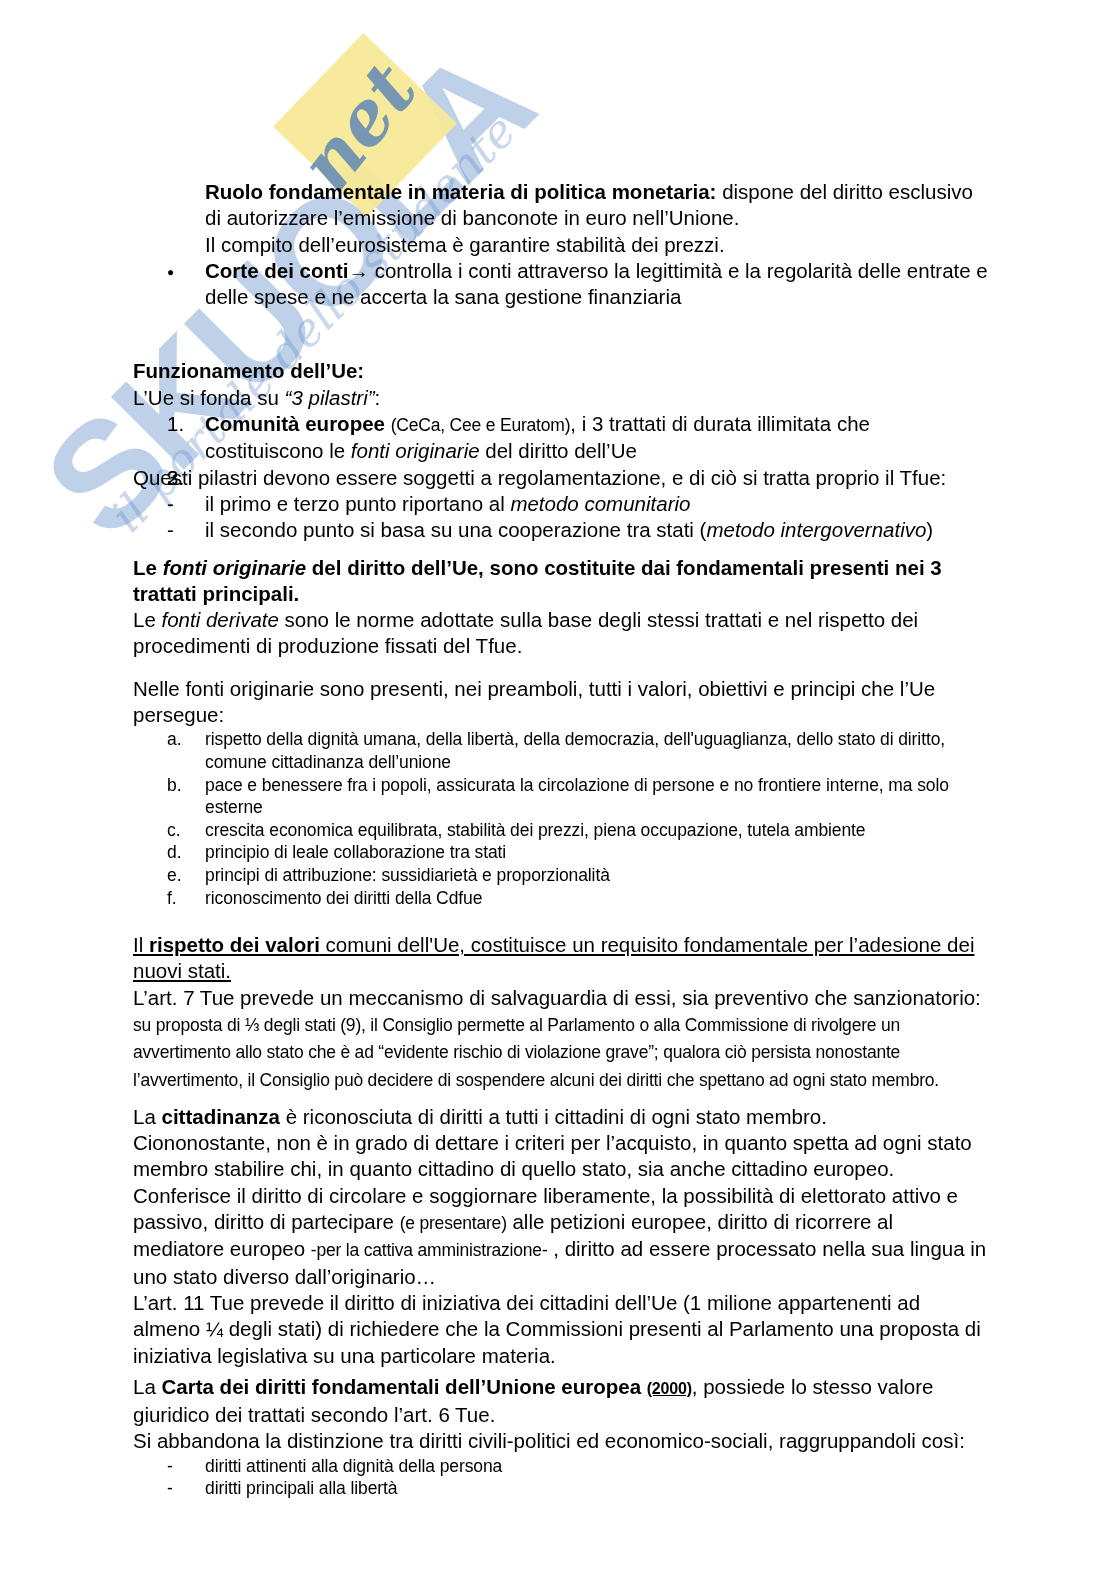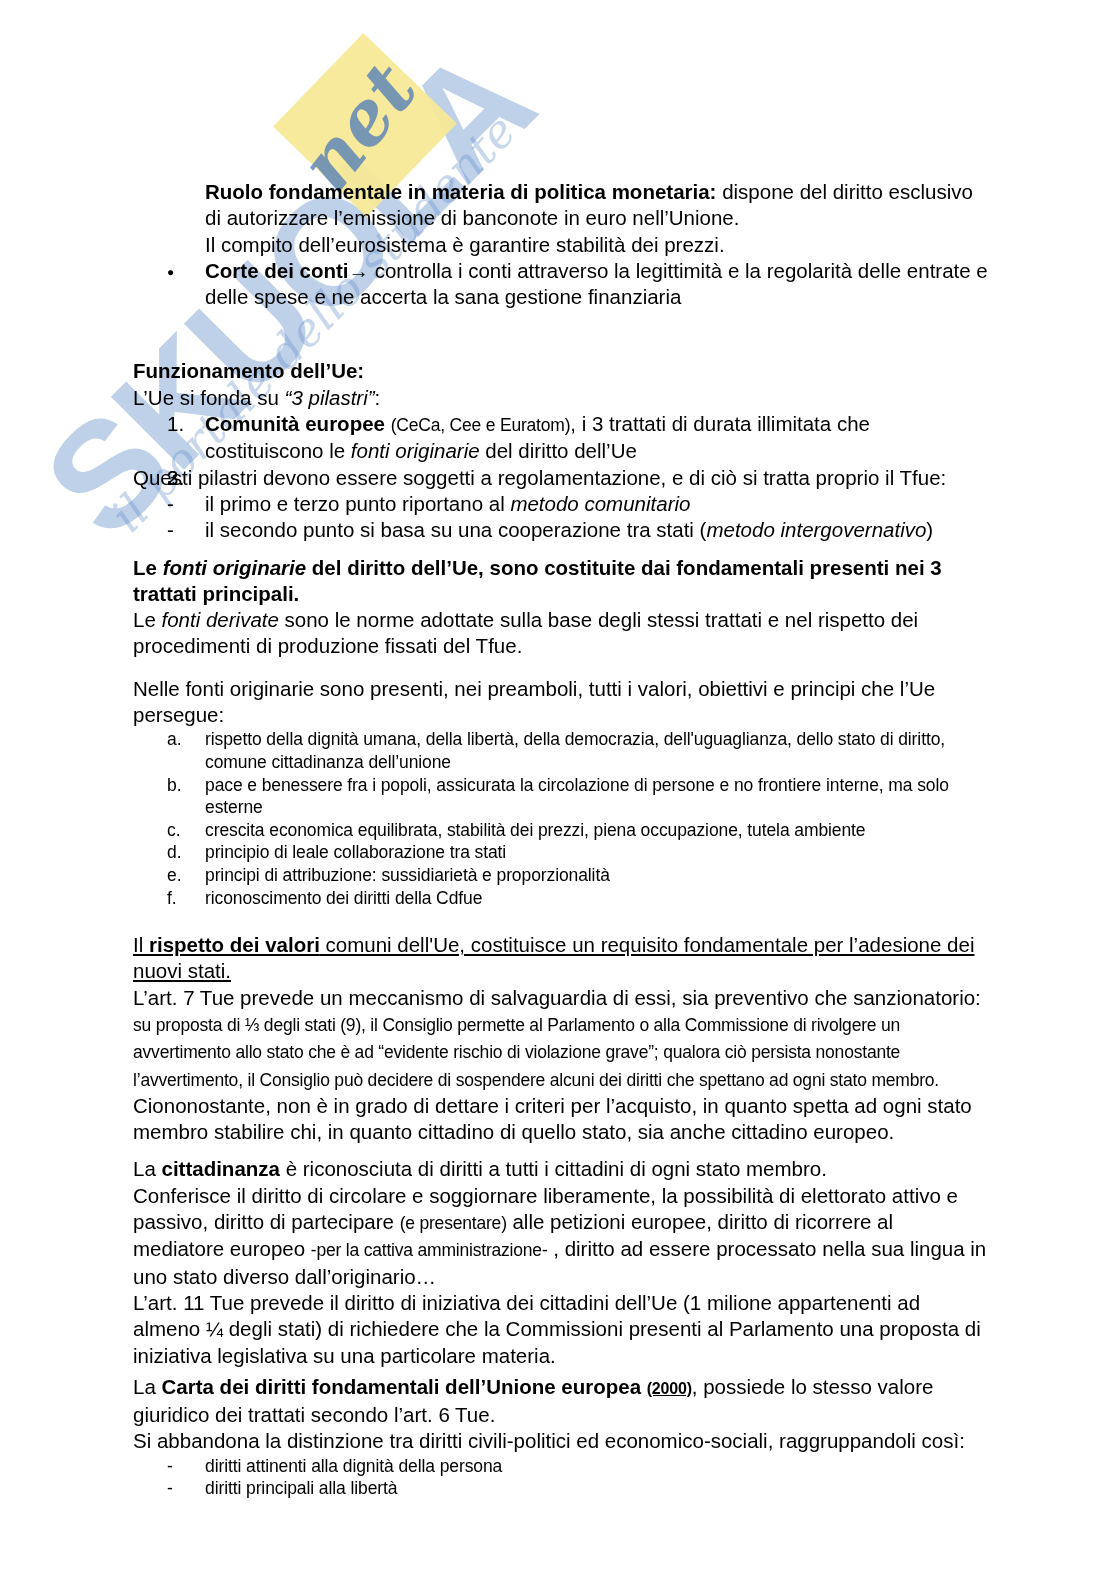--- a/index.html
+++ b/index.html
@@ -83,22 +83,22 @@
       <div class="blk p"><span>Le </span><span class="i">fonti derivate</span><span> sono le norme adottate sulla base degli stessi trattati e nel rispetto dei procedimenti di produzione fissati del Tfue.</span></div>
       <div class="blk p" style="margin-top: 16px;"><span>Nelle fonti originarie sono presenti, nei preamboli, tutti i valori, obiettivi e principi che l’Ue persegue:</span></div>
       <div class="blk li small"><span class="marker">a.</span><span>rispetto della dignità umana, della libertà, della democrazia, dell'uguaglianza, dello stato di diritto, comune cittadinanza dell’unione</span></div>
       <div class="blk li small"><span class="marker">b.</span><span>pace e benessere fra i popoli, assicurata la circolazione di persone e no frontiere interne, ma solo esterne</span></div>
       <div class="blk li small"><span class="marker">c.</span><span>crescita economica equilibrata, stabilità dei prezzi, piena occupazione, tutela ambiente</span></div>
       <div class="blk li small"><span class="marker">d.</span><span>principio di leale collaborazione tra stati</span></div>
       <div class="blk li small"><span class="marker">e.</span><span>principi di attribuzione: sussidiarietà e proporzionalità</span></div>
       <div class="blk li small"><span class="marker">f.</span><span>riconoscimento dei diritti della Cdfue</span></div>
       <div class="blk p" style="margin-top: 23px; text-decoration: underline;"><span>Il </span><span class="b">rispetto dei valori</span><span> comuni dell'Ue, costituisce un requisito fondamentale per l’adesione dei nuovi stati.</span></div>
       <div class="blk p"><span>L’art. 7 Tue prevede un meccanismo di salvaguardia di essi, sia preventivo che sanzionatorio: </span><span class="s">su proposta di ⅓ degli stati (9), il Consiglio permette al Parlamento o alla Commissione di rivolgere un avvertimento allo stato che è ad “evidente rischio di violazione grave”; qualora ciò persista nonostante l’avvertimento, il Consiglio può decidere di sospendere alcuni dei diritti che spettano ad ogni stato membro.</span></div>
+      <div class="blk p" style="margin-top: 11px;"><span>La </span><span class="b">cittadinanza</span><span> è riconosciuta di diritti a tutti i cittadini di ogni stato membro.</span></div>
       <div class="blk p"><span>Ciononostante, non è in grado di dettare i criteri per l’acquisto, in quanto spetta ad ogni stato membro stabilire chi, in quanto cittadino di quello stato, sia anche cittadino europeo.</span></div>
-      <div class="blk p" style="margin-top: 11px;"><span>La </span><span class="b">cittadinanza</span><span> è riconosciuta di diritti a tutti i cittadini di ogni stato membro.</span></div>
       <div class="blk p"><span>Conferisce il diritto di circolare e soggiornare liberamente, la possibilità di elettorato attivo e passivo, diritto di partecipare </span><span class="s">(e presentare)</span><span> alle petizioni europee, diritto di ricorrere al mediatore europeo </span><span class="s">-per la cattiva amministrazione-</span><span> , diritto ad essere processato nella sua lingua in uno stato diverso dall’originario…</span></div>
       <div class="blk p"><span>L’art. 11 Tue prevede il diritto di iniziativa dei cittadini dell’Ue (1 milione appartenenti ad almeno ¼ degli stati) di richiedere che la Commissioni presenti al Parlamento una proposta di iniziativa legislativa su una particolare materia.</span></div>
       <div class="blk p" style="margin-top: 5px;"><span>La </span><span class="b">Carta dei diritti fondamentali dell’Unione europea </span><span class="b s">(2000)</span><span>, possiede lo stesso valore giuridico dei trattati secondo l’art. 6 Tue.</span></div>
       <div class="blk p"><span>Si abbandona la distinzione tra diritti civili-politici ed economico-sociali, raggruppandoli così:</span></div>
       <div class="blk li small"><span class="marker">-</span><span>diritti attinenti alla dignità della persona</span></div>
       <div class="blk li small"><span class="marker">-</span><span>diritti principali alla libertà</span></div>
     </div>
 
 </div>
 

